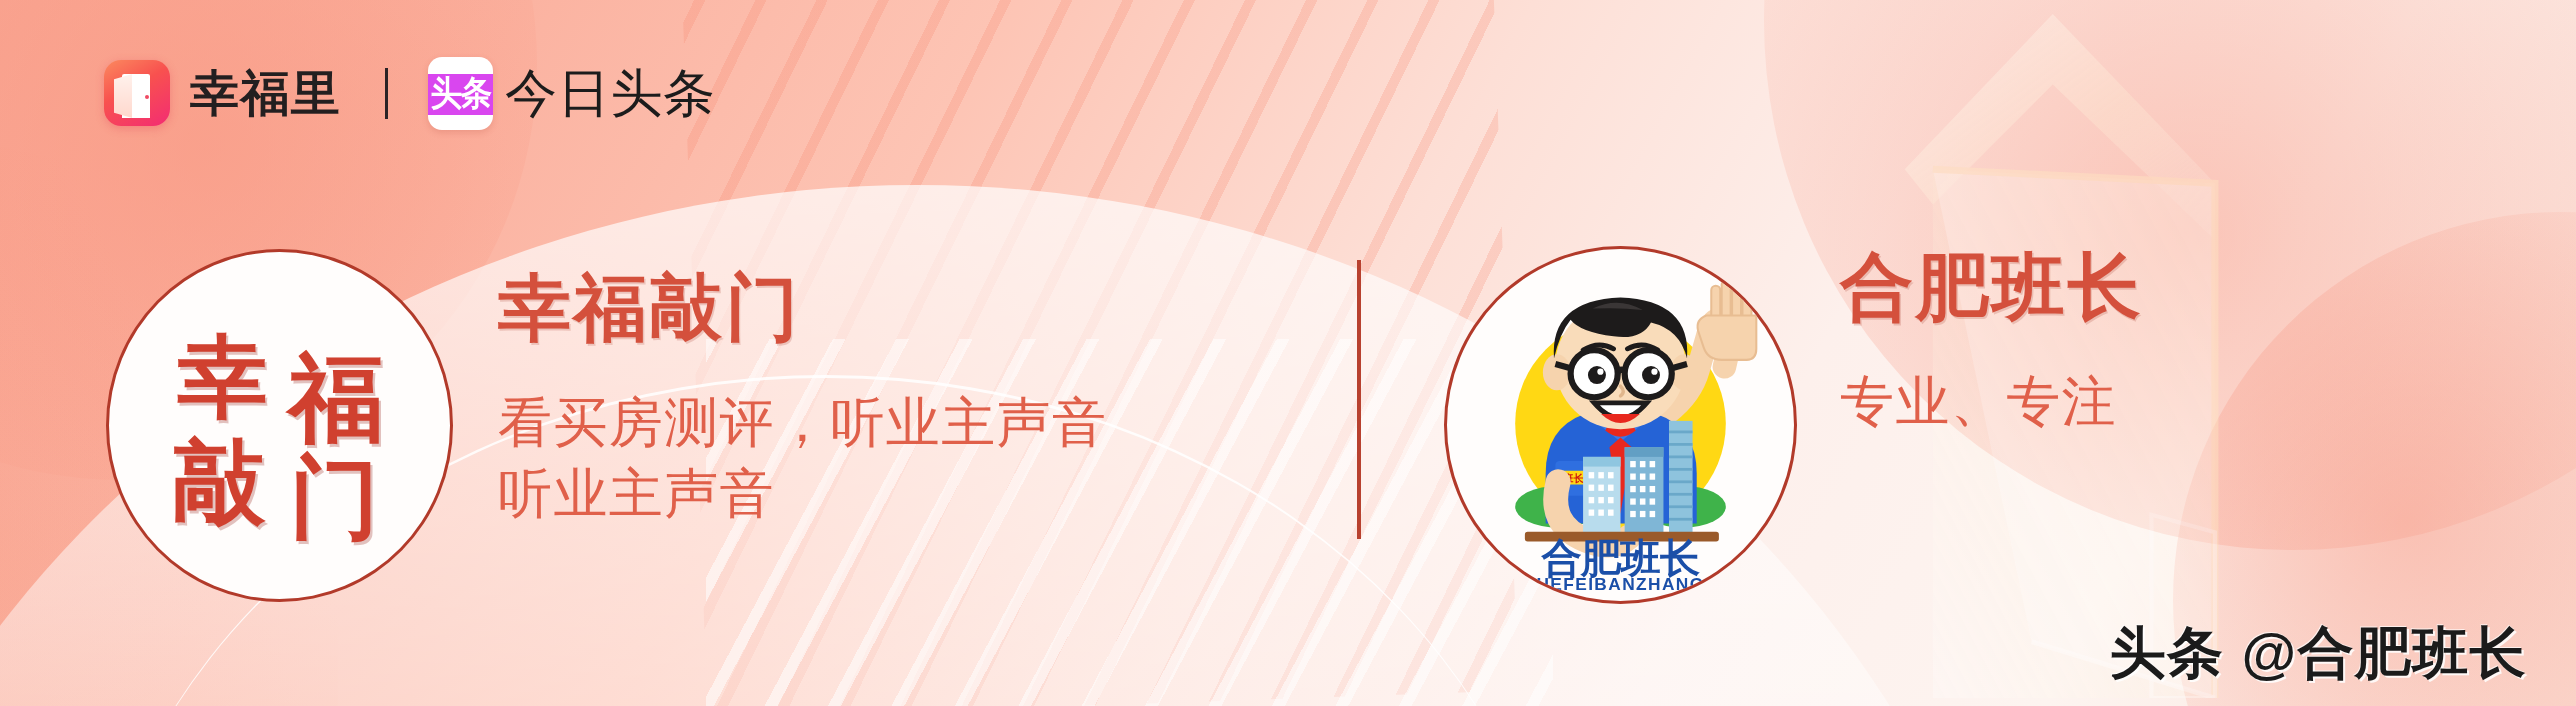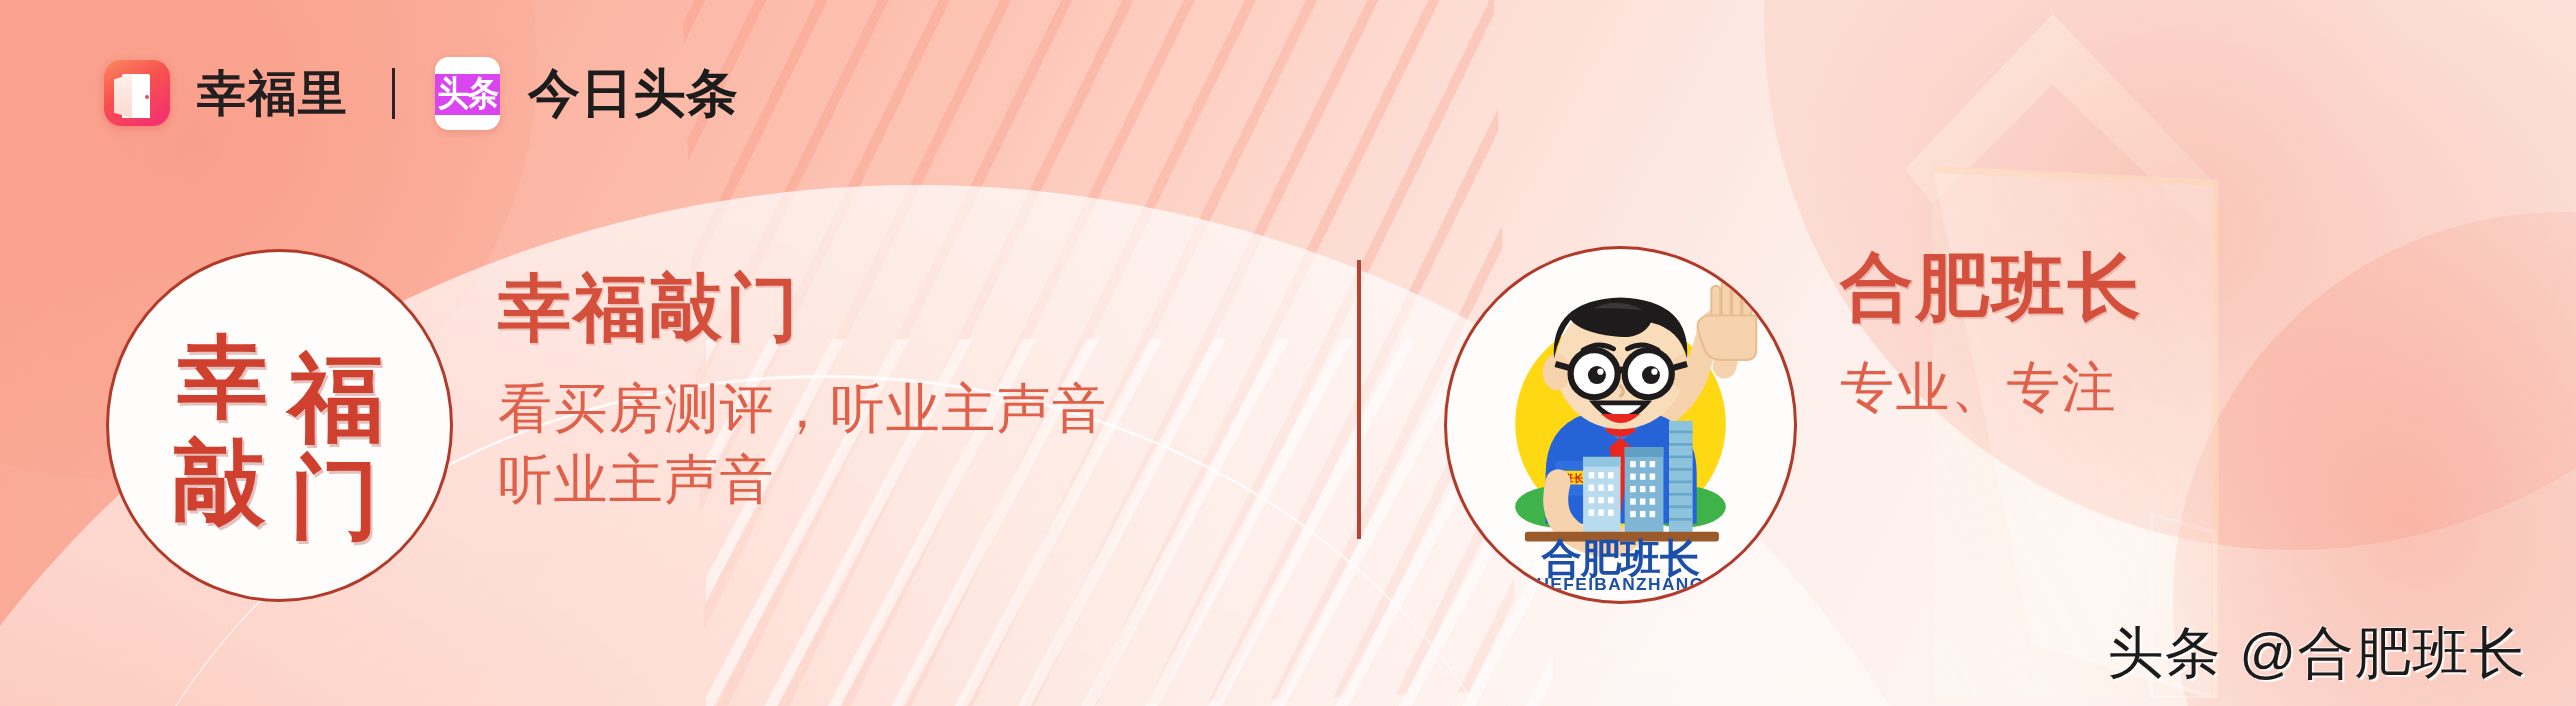--- a/index.html
+++ b/index.html
@@ -136,21 +136,21 @@
     position: absolute;
     left: 41px; top: 35px;
     width: 4.2px; height: 4.2px;
     border-radius: 50%;
     background: #ef4a63;
   }
   .xfl-word {
     font-size: 49px; font-weight: 700;
     color: #231f20;
     letter-spacing: 1.4px;
-    margin-left: 27px;
+    margin-left: 20px;
     line-height: 1;
   }
   .hdr-div {
     width: 2.8px; height: 51px;
     background: #2b2326;
     margin: 0 40px 0 44px;
     flex: 0 0 auto;
   }
   .tt-icon {
     width: 65px; height: 73px;
@@ -166,24 +166,24 @@
     width: 100%; height: 41px;
     background: #d946ef;
     display: flex; align-items: center; justify-content: center;
   }
   .tt-icon .red span {
     color: #ffffff; font-size: 31px; font-weight: 700;
     letter-spacing: -1.4px;
     transform: scale(1.02, 1.12);
   }
   .tt-word {
-    font-size: 52px; font-weight: 700;
+    font-size: 52px; font-weight: 400;
     color: #1c1c1c;
     letter-spacing: 0.7px;
-    margin-left: 28px;
+    margin-left: 12px;
     line-height: 1;
   }
 
   
   .body-row {
     position: absolute;
     left: 0; top: 233px;
     width: 2576px; height: 395px;
   }
 
@@ -228,41 +228,41 @@
   #txt-right { left: 1840px; top: 17px; }
 
   .blk-title {
     font-size: 73px; font-weight: 700;
     color: #d4503c;
     letter-spacing: 2.8px;
     line-height: 1.02;
     text-shadow: 1.4px 2.1px 0 rgba(166,56,40,0.20);
   }
   .blk-sub {
-    margin-top: 28px;
+    margin-top: 42px;
     font-size: 54px; font-weight: 400;
     color: #e0604a;
     line-height: 1.30;
     letter-spacing: 1.4px;
   }
   .blk-sub div { white-space: nowrap; }
 
   
   .center-rule {
     position: absolute;
     left: 1357px; top: 260px;
     width: 3.5px; height: 279px;
     background: #b8412f;
   }
 
   
   .watermark {
     position: absolute;
     right: 49px; bottom: 15.5px;
-    font-size: 56px; font-weight: 400;
+    font-size: 56px; font-weight: 700;
     color: #1b1b1b;
     letter-spacing: 1.4px;
     text-shadow: 2.1px 2.1px 0 rgba(255,255,255,0.85), -0.7px -0.7px 0 rgba(255,255,255,0.7);
     white-space: nowrap;
   }
 </style>
 </head>
 <body>
 
 <div id="banner">

